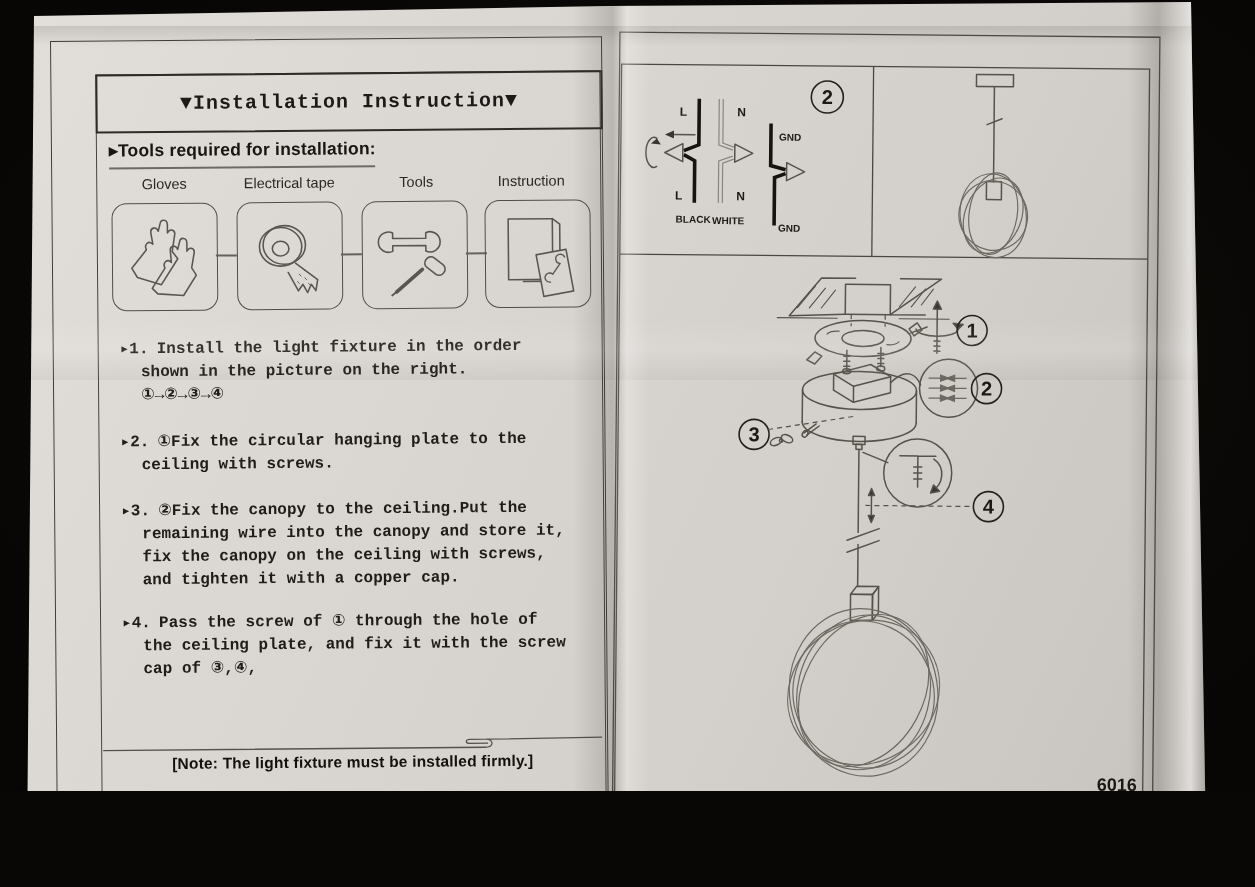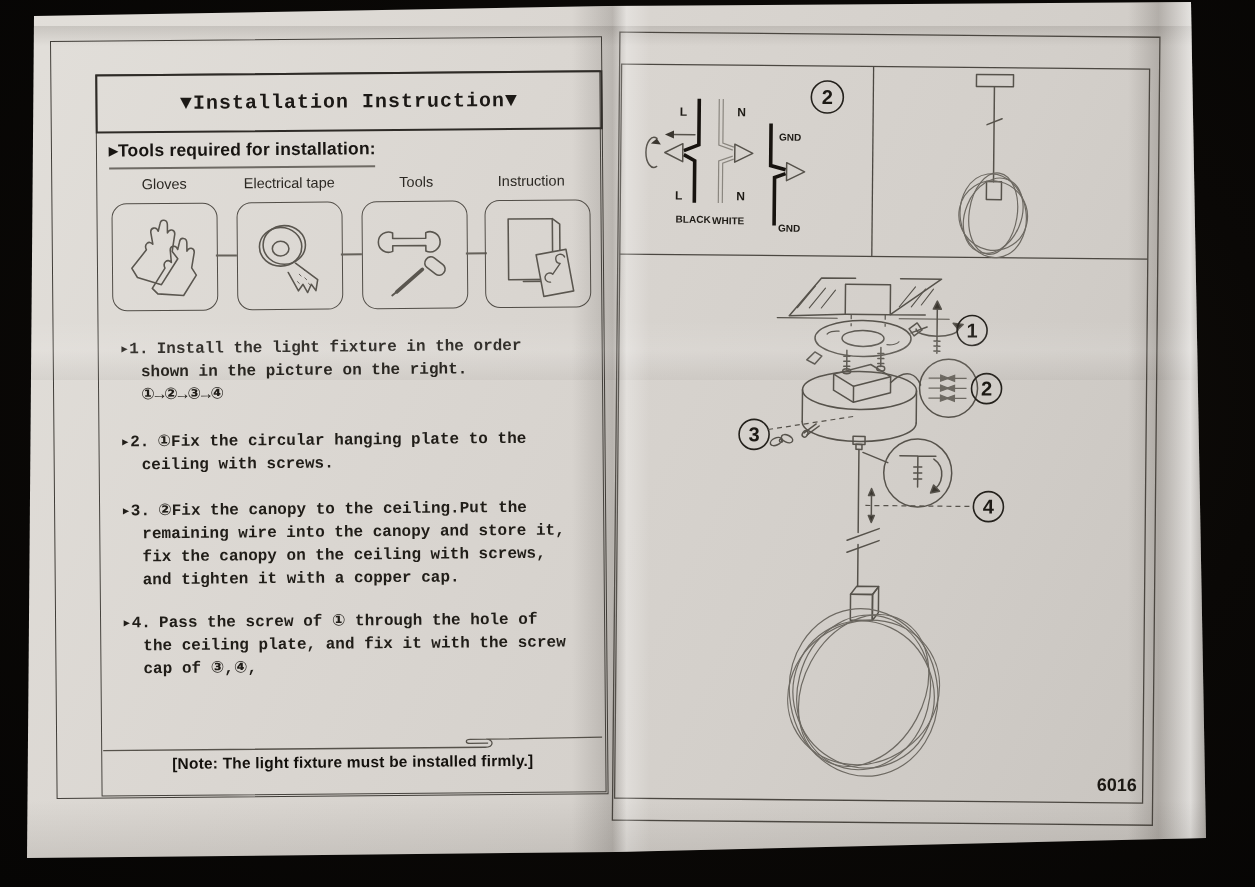--- a/index.html
+++ b/index.html
@@ -1,16 +1,16 @@
 <!DOCTYPE html>
 <html><head>
 <meta charset="utf-8">
 <style>
   html,body{margin:0;padding:0;background:#090705;}
-  .stage{position:relative;width:1255px;height:887px;overflow:hidden;
+  .stage{position:relative;width:1255px;height:791px;overflow:hidden;
          background:radial-gradient(ellipse at 55% 45%, #16120d 0%, #0a0806 60%, #060504 100%);
          font-family:"Liberation Sans", sans-serif;}
   .paper{position:absolute;inset:0;
          background:linear-gradient(115deg,#e2dfda 0%,#dad6d1 35%,#d3cfca 65%,#c6c2bd 100%);
          clip-path:polygon(34px 16px, 608px 6px, 1191px 2px, 1206px 838px, 616px 852px, 27px 858px);}
   .shade{position:absolute;pointer-events:none;}
   .shade-centerfold{left:572px;top:0;width:78px;height:887px;
      background:linear-gradient(90deg,rgba(60,55,50,0) 0%,rgba(60,55,50,.20) 52%,rgba(255,255,255,.28) 70%,rgba(60,55,50,0) 100%);}
   .shade-topcrease{left:0;top:26px;width:1255px;height:20px;
      background:linear-gradient(180deg,rgba(70,64,58,.16),rgba(70,64,58,0));}

